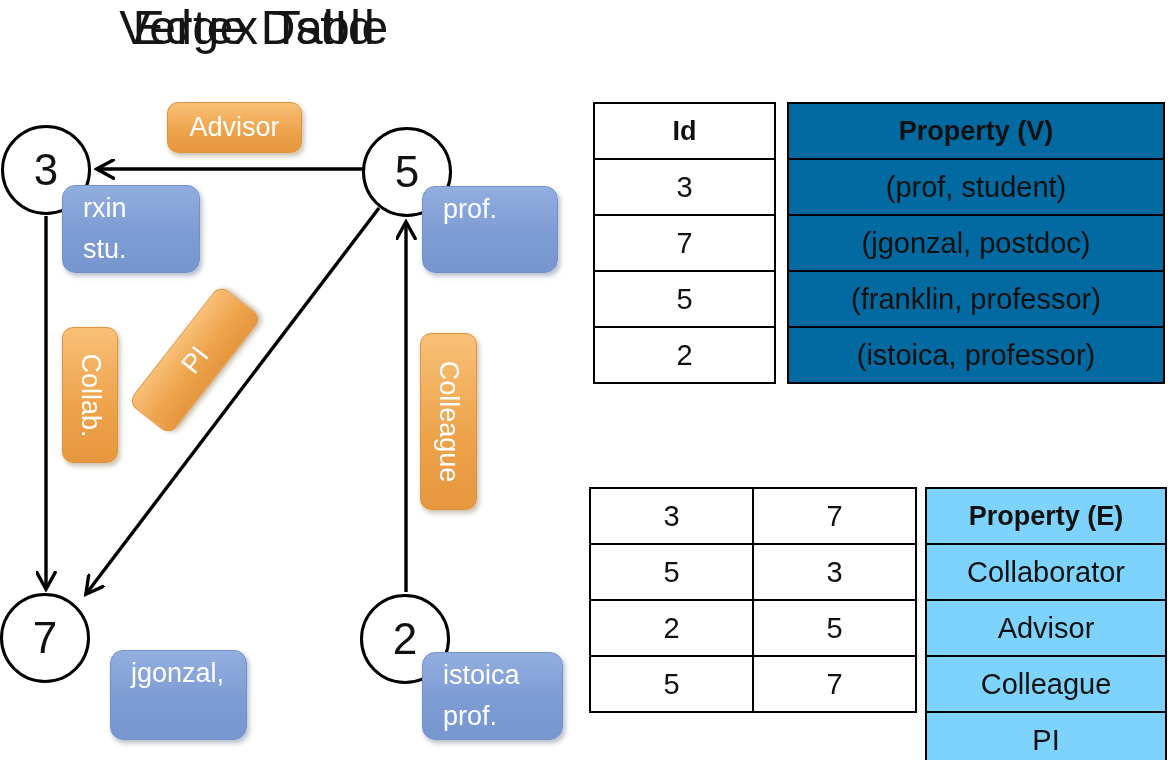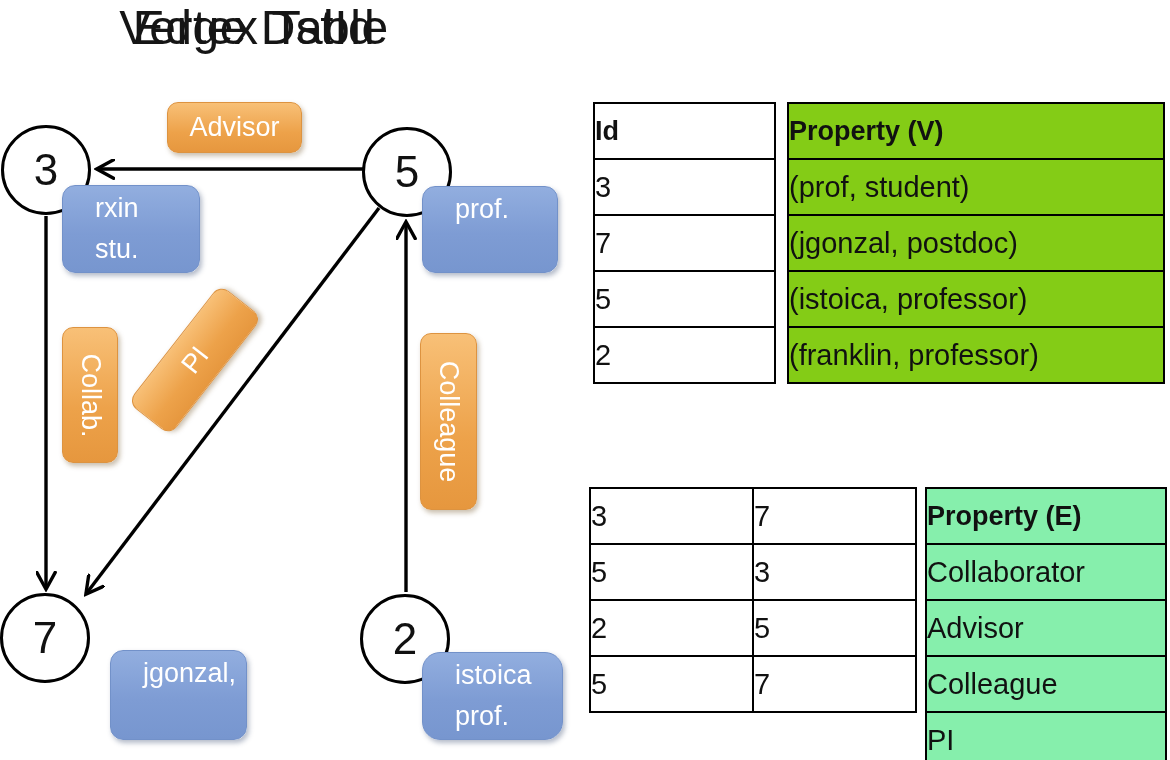--- a/index.html
+++ b/index.html
@@ -33,34 +33,34 @@
   }
   .obox .vtext{transform:rotate(90deg);white-space:nowrap;}
   
   .bbox{
     position:absolute;box-sizing:border-box;
     background:linear-gradient(180deg,#92aedf 0%,#7e9cd4 55%,#7removed796cf 100%);
     background:linear-gradient(180deg,#92aedf 0%,#7e9cd4 55%,#7796cf 100%);
     border:1.5px solid #7291c9;border-radius:13px;
     box-shadow:2px 3px 5px rgba(40,60,100,0.35);
     color:#fff;font-size:27px;line-height:41px;
-    padding:2px 0 0 32px;z-index:4;
+    padding:2px 0 0 20px;z-index:4;
   }
   #edge-svg{position:absolute;left:0;top:0;z-index:1;}
 
   
   table.grid{position:absolute;border-collapse:collapse;table-layout:fixed;z-index:1;}
   table.grid td{
     border:2.5px solid #000;height:54px;padding:0;
-    vertical-align:middle;
+    text-align:center;vertical-align:middle;
     font-size:29px;color:#111;overflow:hidden;white-space:nowrap;
   }
   table.grid td.hdr{font-weight:bold;font-size:27px;}
-  td.vblue{background:#84cc16;}
-  td.vorange{background:#86efac;}
+  td.vblue{background:#0369a1;}
+  td.vorange{background:#7dd3fc;}
 </style>
 </head>
 <body>
 
 <div id="stage">
 
 
   <svg id="edge-svg" width="580" height="760" viewBox="0 0 580 760">
     <defs>
       <marker id="arrow" viewBox="0 0 10 10" markerUnits="userSpaceOnUse" markerWidth="21" markerHeight="21" refX="8.5" refY="5" orient="auto">
@@ -102,21 +102,21 @@
   <div class="bbox" style="left:62px;top:185px;width:138px;height:88px;">
     <div>rxin</div>
     <div>stu.</div>
   </div>
   <div class="bbox" style="left:422px;top:186px;width:136px;height:87px;">
     <div>prof.</div>
   </div>
   <div class="bbox" style="left:62px;top:650px;width:137px;height:90px;margin-left:48px;">
     <div>jgonzal,</div>
   </div>
-  <div class="bbox" style="left:422px;top:652px;width:141px;height:88px;border-radius:18px;">
+  <div class="bbox" style="left:422px;top:652px;width:141px;height:88px;">
     <div>istoica</div>
     <div>prof.</div>
   </div>
 
   <div class="title" id="vt-title">Vertex Table</div>
 
   <table class="grid" style="left:593px;top:102px;width:183px;">
     <tbody>
         <tr>
       <td class="hdr">Id</td>
@@ -141,24 +141,24 @@
         <tr>
       <td class="hdr vblue">Property (V)</td>
         </tr>
     <tr>
       <td class="vblue">(prof, student)</td>
         </tr>
     <tr>
       <td class="vblue">(jgonzal, postdoc)</td>
         </tr>
     <tr>
+      <td class="vblue">(franklin, professor)</td>
+        </tr>
+    <tr>
       <td class="vblue">(istoica, professor)</td>
-        </tr>
-    <tr>
-      <td class="vblue">(franklin, professor)</td>
         </tr>
   </tbody>
     </table>
 
   <div class="title" id="et-title">Edge DstId</div>
 
   <table class="grid" style="left:589px;top:487px;width:328px;">
     <tbody>
     <tr>
       <td>3</td>

